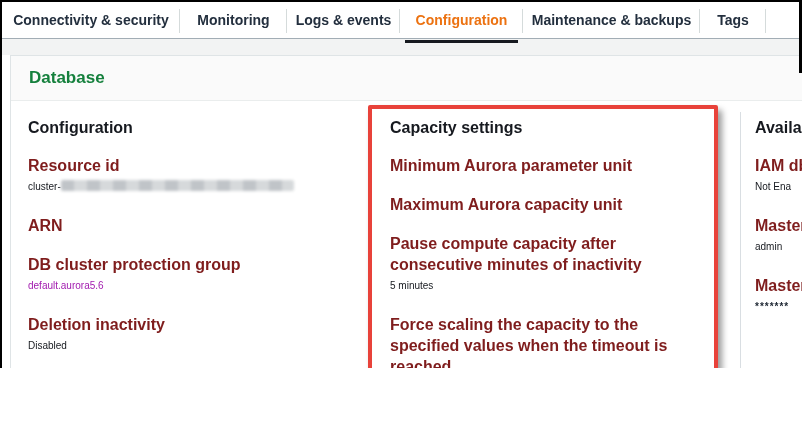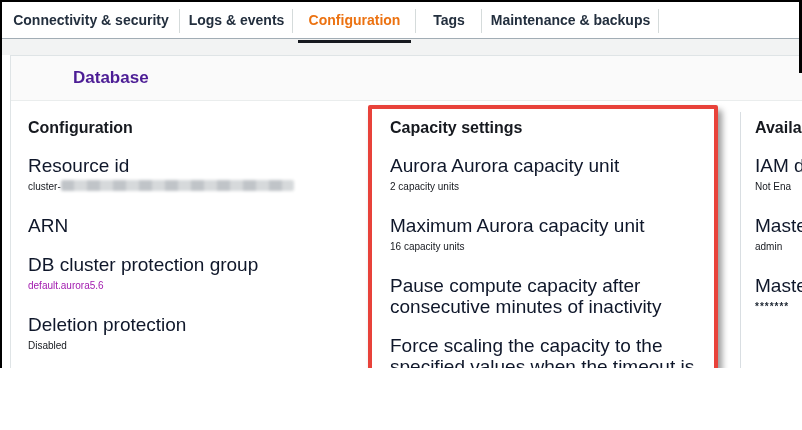--- a/index.html
+++ b/index.html
@@ -45,27 +45,27 @@
   
   .panel {
     position:absolute; left:10px; top:55px; width:800px; height:375px;
     background:#ffffff; border-top:1px solid #dfe4e6; border-left:1px solid #dfe4e6;
   }
   .panel-header {
     position:absolute; left:0; top:0; right:0; height:45px;
     background:#fafafa; border-bottom:1px solid #eaeded;
     display:flex; align-items:center; padding-left:18px;
   }
-  .panel-title { font-size:17px; font-weight:700; color:#4c1d95;margin-left:44px; }
+  .panel-title { font-size:17px; font-weight:700; color:#15803d; }
 
   
   .col { position:absolute; }
   .col-heading { font-size:16px; font-weight:700; color:#16191f; margin-bottom:17px; line-height:20px; }
   .field { margin-bottom:18px; }
-  .field-label { font-size:19px; color:#0f172a; line-height:21px; }
+  .field-label { font-size:16px; color:#7f1d1d; line-height:21px;font-weight:bold; }
   .field-value { font-size:10px; color:#16191f; line-height:21px; overflow-wrap:break-word; }
   .field-value a { color:#a21caf; text-decoration:none; }
 
   .col-config   { left:28px;  top:118px; width:335px; }
   .col-capacity { left:390px; top:118px; width:312px; }
   .col-avail    { left:755px; top:118px; width:90px; white-space:nowrap; }
 
   .col-divider { position:absolute; left:740px; top:112px; width:1px; height:303px; background:#d9dee2; }
 
   
@@ -87,24 +87,25 @@
 
   .stars { letter-spacing:1px; font-weight:700; color:#1b2430; }
 </style>
 </head>
 <body>
 
 <div class="frame">
 
   <div class="tabbar">
     <div class="tab w1">Connectivity &amp; security</div>
+    <div class="tab w2">Monitoring</div>
     <div class="tab w3">Logs &amp; events</div>
     <div class="tab w4 active">Configuration</div>
+    <div class="tab w5">Maintenance &amp; backups</div>
     <div class="tab w6">Tags</div>
-    <div class="tab w5">Maintenance &amp; backups</div>
   </div>
   <div class="tabbar-border"></div>
   <div class="page-band"></div>
 
   <div class="panel">
     <div class="panel-header">
       <div class="panel-title">Database</div>
     </div>
   </div>
 
@@ -123,40 +124,39 @@
     </div>
 
     <div class="field">
       <div class="field-label">DB cluster protection group</div>
       <div class="field-value">
         <a href="#">default.aurora5.6</a>
       </div>
     </div>
 
     <div class="field">
-      <div class="field-label">Deletion protection</div>
+      <div class="field-label">Deletion inactivity</div>
       <div class="field-value">Disabled</div>
     </div>
   </div>
 
   <div class="col col-capacity">
     <div class="col-heading">Capacity settings</div>
 
     <div class="field">
-      <div class="field-label">Aurora Aurora capacity unit</div>
-      <div class="field-value">2 capacity units</div>
+      <div class="field-label">Minimum Aurora parameter unit</div>
     </div>
 
     <div class="field">
       <div class="field-label">Maximum Aurora capacity unit</div>
-      <div class="field-value">16 capacity units</div>
     </div>
 
     <div class="field">
       <div class="field-label">Pause compute capacity after consecutive minutes of inactivity</div>
+      <div class="field-value">5 minutes</div>
     </div>
 
     <div class="field">
       <div class="field-label">Force scaling the capacity to the specified values when the timeout is reached</div>
       <div class="field-value">Aurora</div>
     </div>
   </div>
 
   <div class="col-divider"></div>
 

